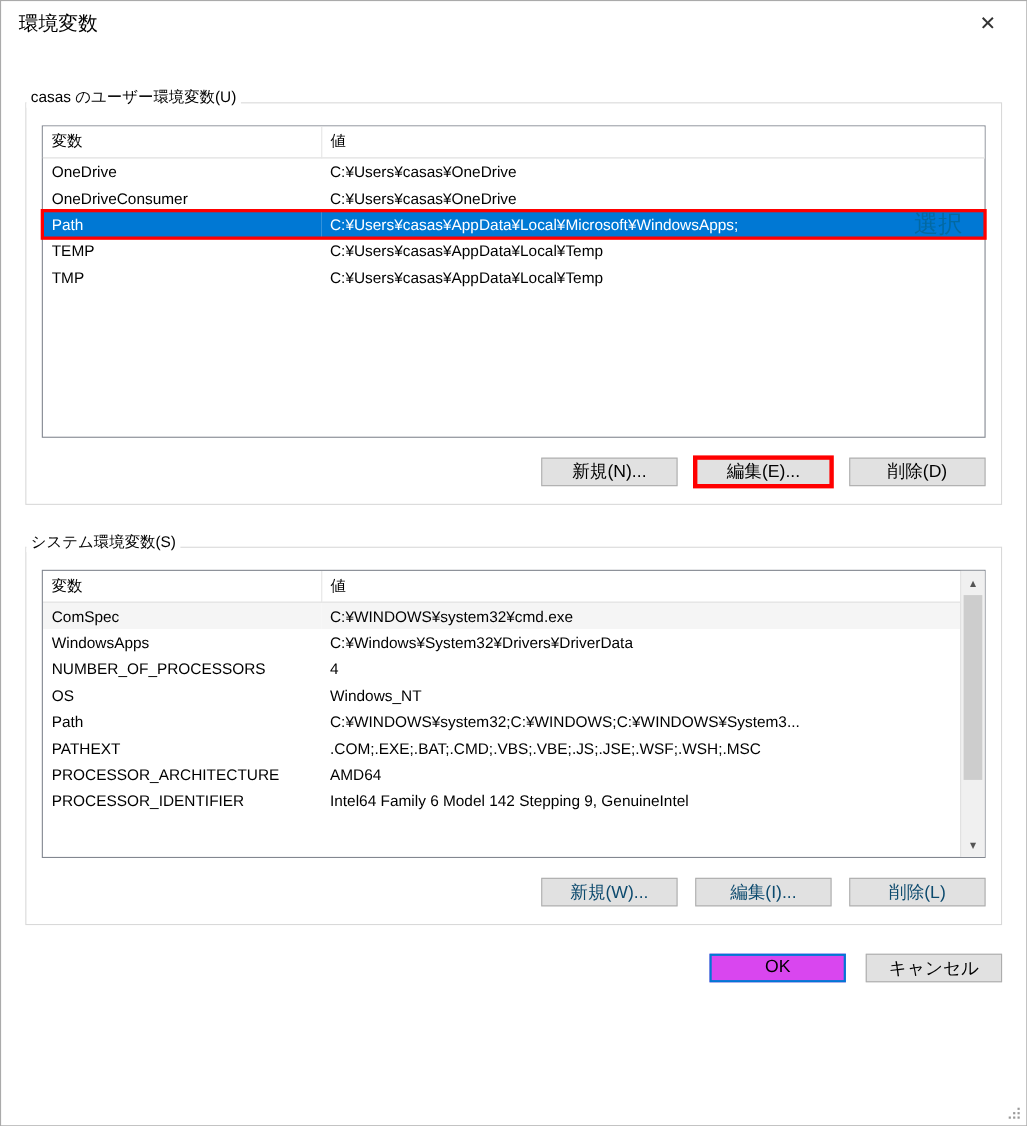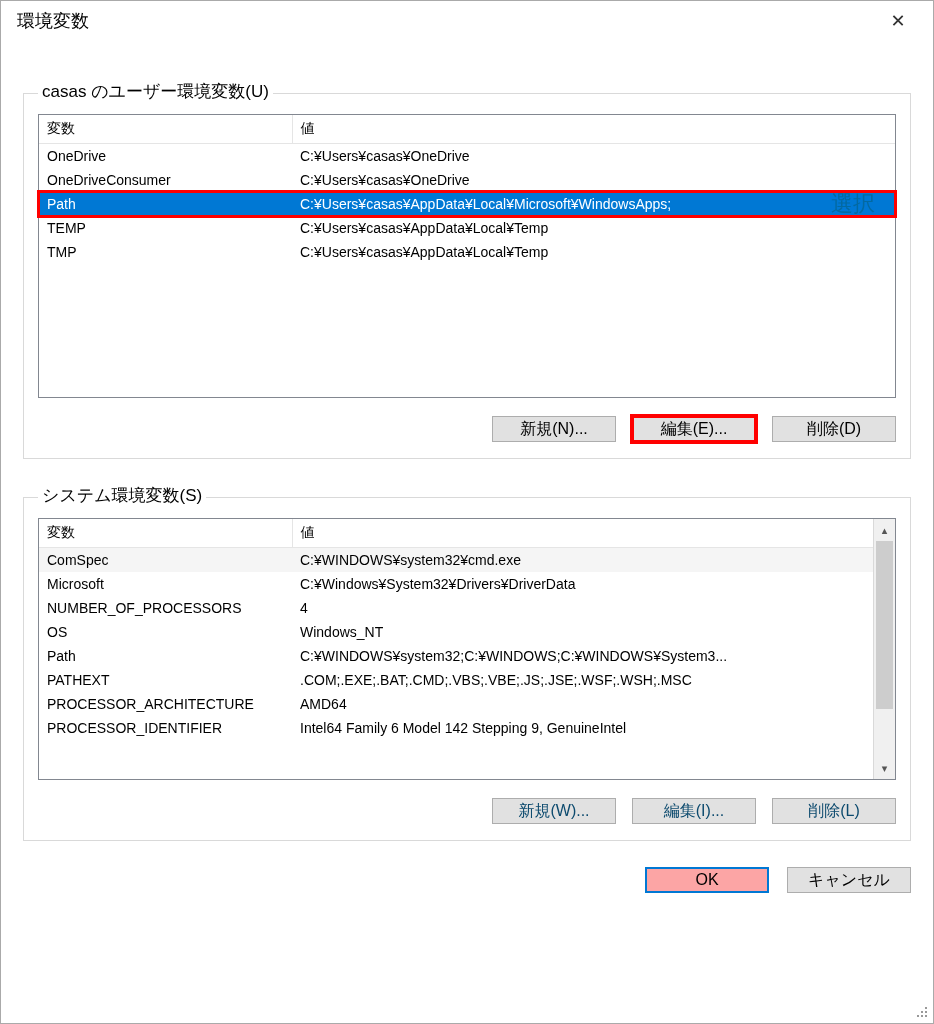--- a/index.html
+++ b/index.html
@@ -47,24 +47,24 @@
   }
   .group {
     border: 1px solid #d9d9d9;
     margin-top: 38px;
     position: relative;
     padding: 20px 14px 16px 14px;
   }
   .group-title {
     position: absolute;
     top: -14px;
-    left: 14px;
+    left: 0;
     background: #fff;
     padding: 0 4px;
-    font-size: 17px;
+    font-size: 14px;
   }
   .table-wrap {
     border: 1px solid #828790;
     position: relative;
   }
   .tbl {
     width: 100%;
     border-collapse: collapse;
     table-layout: fixed;
     font-size: 14px;
@@ -171,21 +171,21 @@
   }
   .alt-row { background: #f5f5f5; }
   .dialog-btns {
     display: flex;
     justify-content: flex-end;
     gap: 18px;
     padding: 26px 22px 20px 0;
   }
   .btn-ok {
     border: 2px solid #0078d4;
-    background: #fca5a5;
+    background: #d946ef;
   }
   .resize-grip {
     position: absolute;
     right: 4px;
     bottom: 4px;
     width: 14px;
     height: 14px;
     color: #999;
     font-size: 14px;
   }
@@ -272,21 +272,21 @@
                 <th>変数</th>
                 <th>値</th>
               </tr>
             </thead>
             <tbody>
               <tr class="alt-row">
                 <td>ComSpec</td>
                 <td>C:¥WINDOWS¥system32¥cmd.exe</td>
               </tr>
               <tr>
-                <td>Microsoft</td>
+                <td>WindowsApps</td>
                 <td>C:¥Windows¥System32¥Drivers¥DriverData</td>
               </tr>
               <tr>
                 <td>NUMBER_OF_PROCESSORS</td>
                 <td>4</td>
               </tr>
               <tr>
                 <td>OS</td>
                 <td>Windows_NT</td>
               </tr>

